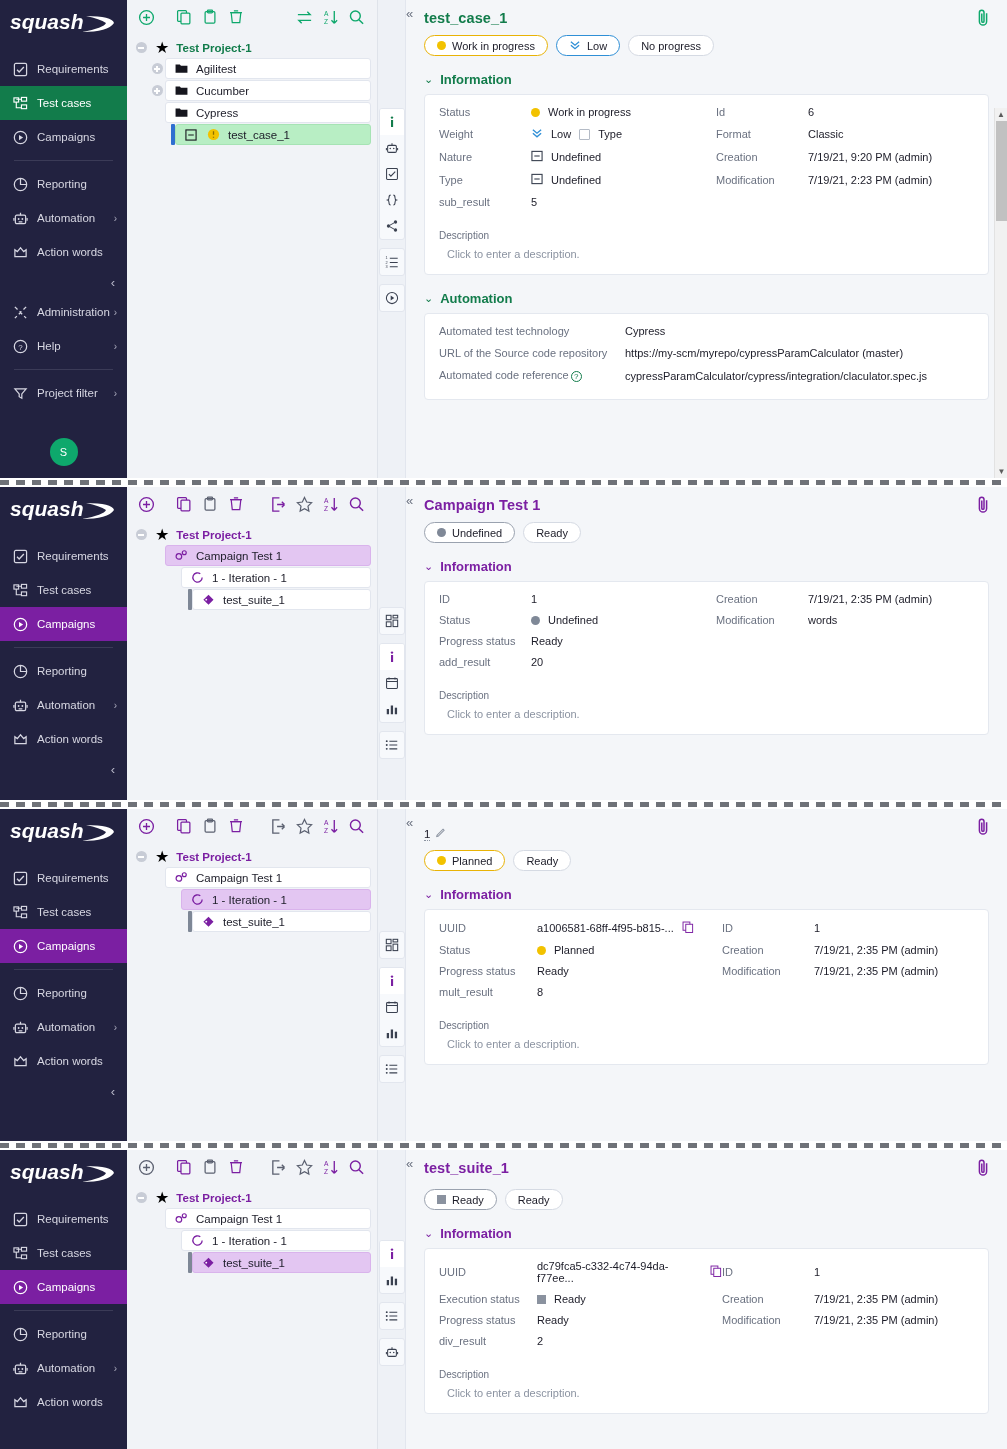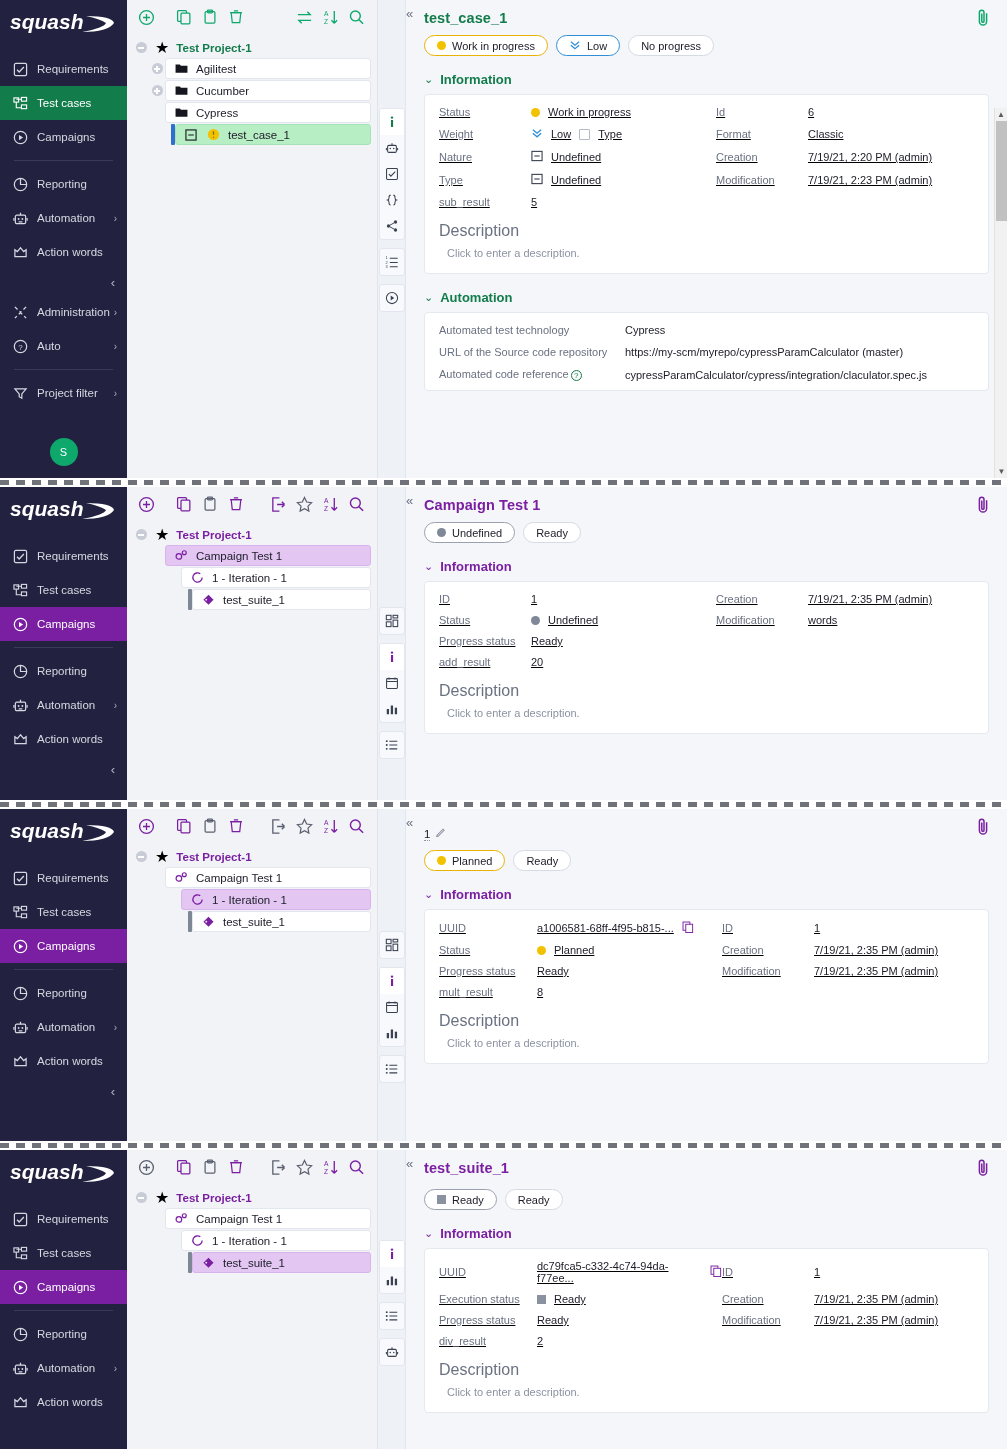--- a/index.html
+++ b/index.html
@@ -135,24 +135,24 @@
 
   .sect { margin: 16px 18px 0 18px; }
   .sect-title { font-size: 13px; font-weight:bold; display:flex; align-items:center; gap:7px; }
   .sect-title.g { color:#127c4b; }
   .sect-title.p { color:#7b1fa2; }
   .chev { font-size: 11px; font-weight: normal; }
   .card {
     margin-top: 7px; background:#fff; border:1px solid #e4e8ef; border-radius:4px;
     padding: 11px 14px 14px 14px;
   }
-  .grid2 { display:grid; grid-template-columns: 92px 185px 92px 1fr; row-gap: 9px; align-items:center;text-decoration:underline; }
+  .grid2 { display:grid; grid-template-columns: 92px 185px 92px 1fr; row-gap: 9px; align-items:center; }
   .k { font-size: 11px; color:#6a7180; }
   .v { font-size: 11px; color:#1c1c28; display:flex; align-items:center; gap:8px; }
-  .desc-k { font-size: 16px; color:#6a7180; margin-top: 14px; }
+  .desc-k { font-size: 10px; color:#6a7180; margin-top: 22px; }
   .desc-v { font-size: 11px; color:#8b93a1; margin-top: 7px; padding-left: 8px; }
   .cb { width:11px; height:11px; border:1px solid #b4bbc6; background:#fff; border-radius:1px; flex:0 0 11px; }
   .autogrid { display:grid; grid-template-columns: 186px 1fr; row-gap: 10px; align-items:center; }
   .help-q {
     width:11px; height:11px; border-radius:50%; border:1px solid #127c4b; color:#127c4b;
     font-size:8px; display:inline-flex; align-items:center; justify-content:center; margin-left:2px;
   }
 
   
   .sbar {
@@ -246,21 +246,21 @@
         <span>Administration</span>
         <span class="nav-chev">›</span>
       </div>
       <div class="nav-item">
         <span class="ni">
               <svg width="15" height="15" viewBox="0 0 16 16">
                 <circle cx="8" cy="8" r="6.6" fill="none" stroke="#d7d7e2" stroke-width="1.3"></circle>
                 <text x="8" y="11.5" font-size="8.5" fill="#d7d7e2" text-anchor="middle" font-family="Liberation Sans, sans-serif">?</text>
               </svg>
             </span>
-        <span>Auto</span>
+        <span>Help</span>
         <span class="nav-chev">›</span>
       </div>
       <div class="nav-sep"></div>
       <div class="nav-item">
         <span class="ni">
               <svg width="15" height="15" viewBox="0 0 16 16">
                 <path d="M2 3h12l-4.6 5.4V13L6.6 11.4V8.4z" fill="none" stroke="#d7d7e2" stroke-width="1.3"></path>
               </svg>
             </span>
         <span>Project filter</span>
@@ -503,21 +503,21 @@
 
           <div class="k">Nature</div>
           <div class="v">
             <span><svg width="12" height="12" viewBox="0 0 13 13">
                     <rect x="1" y="1.5" width="11" height="10" fill="none" stroke="#3a4150" stroke-width="1.2"></rect>
                     <path d="M3.6 6.5h5.8" stroke="#3a4150" stroke-width="1.2"></path>
                   </svg></span>
             <span>Undefined</span>
           </div>
           <div class="k">Creation</div>
-          <div class="v">7/19/21, 2:20 PM (admin)</div>
+          <div class="v">7/19/21, 9:20 PM (admin)</div>
 
           <div class="k">Type</div>
           <div class="v">
             <span><svg width="12" height="12" viewBox="0 0 13 13">
                     <rect x="1" y="1.5" width="11" height="10" fill="none" stroke="#3a4150" stroke-width="1.2"></rect>
                     <path d="M3.6 6.5h5.8" stroke="#3a4150" stroke-width="1.2"></path>
                   </svg></span>
             <span>Undefined</span>
           </div>
           <div class="k">Modification</div>
@@ -531,21 +531,21 @@
         <div class="desc-k">Description</div>
         <div class="desc-v">Click to enter a description.</div>
       </div>
     </div>
 
     <div class="sect">
       <div class="sect-title g">
         <span class="chev">⌄</span>
         <span>Automation</span>
       </div>
-      <div class="card" style="padding-bottom:9px">
+      <div class="card" style="padding-bottom:17px">
         <div class="autogrid">
           <div class="k">Automated test technology</div>
           <div class="v">Cypress</div>
           <div class="k">URL of the Source code repository</div>
           <div class="v">https://my-scm/myrepo/cypressParamCalculator (master)</div>
           <div class="k">
             <span>Automated code reference</span><span class="help-q">?</span>
           </div>
           <div class="v">cypressParamCalculator/cypress/integration/claculator.spec.js</div>
         </div>

